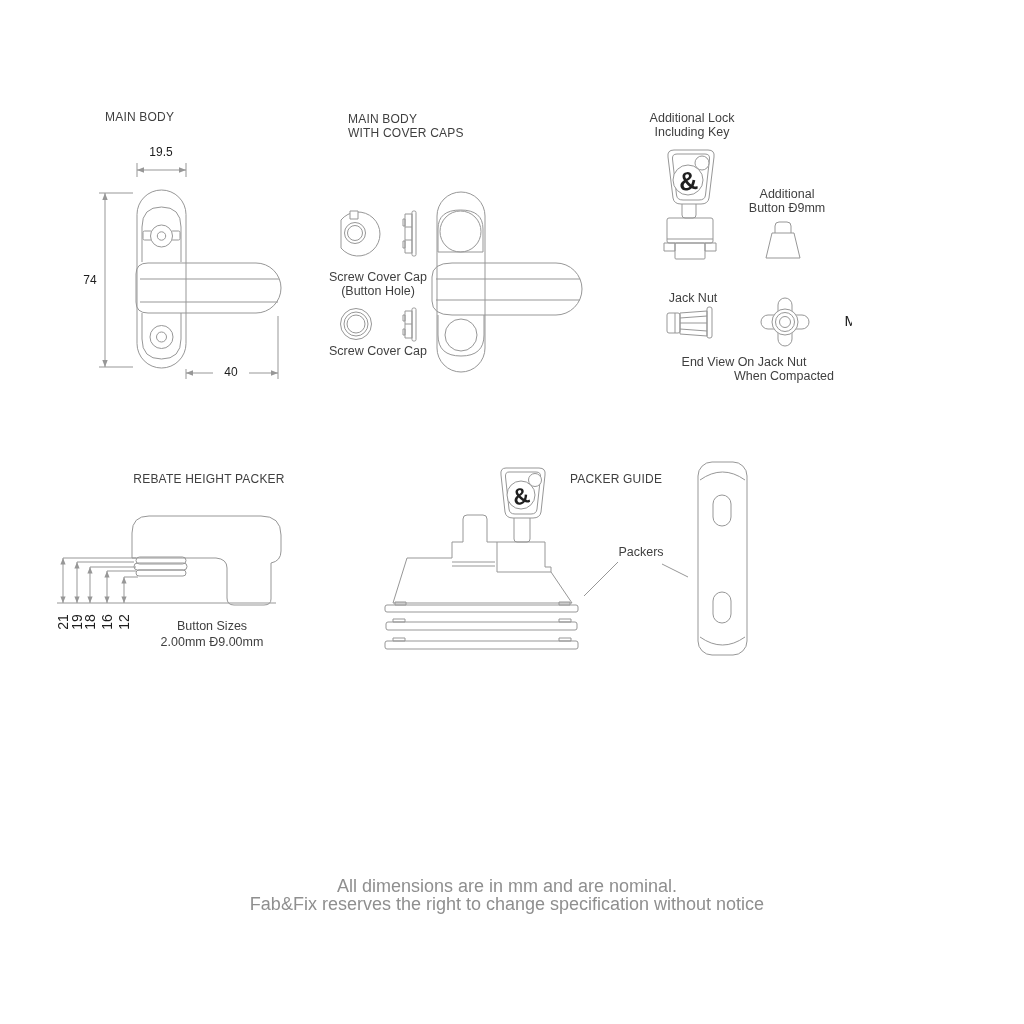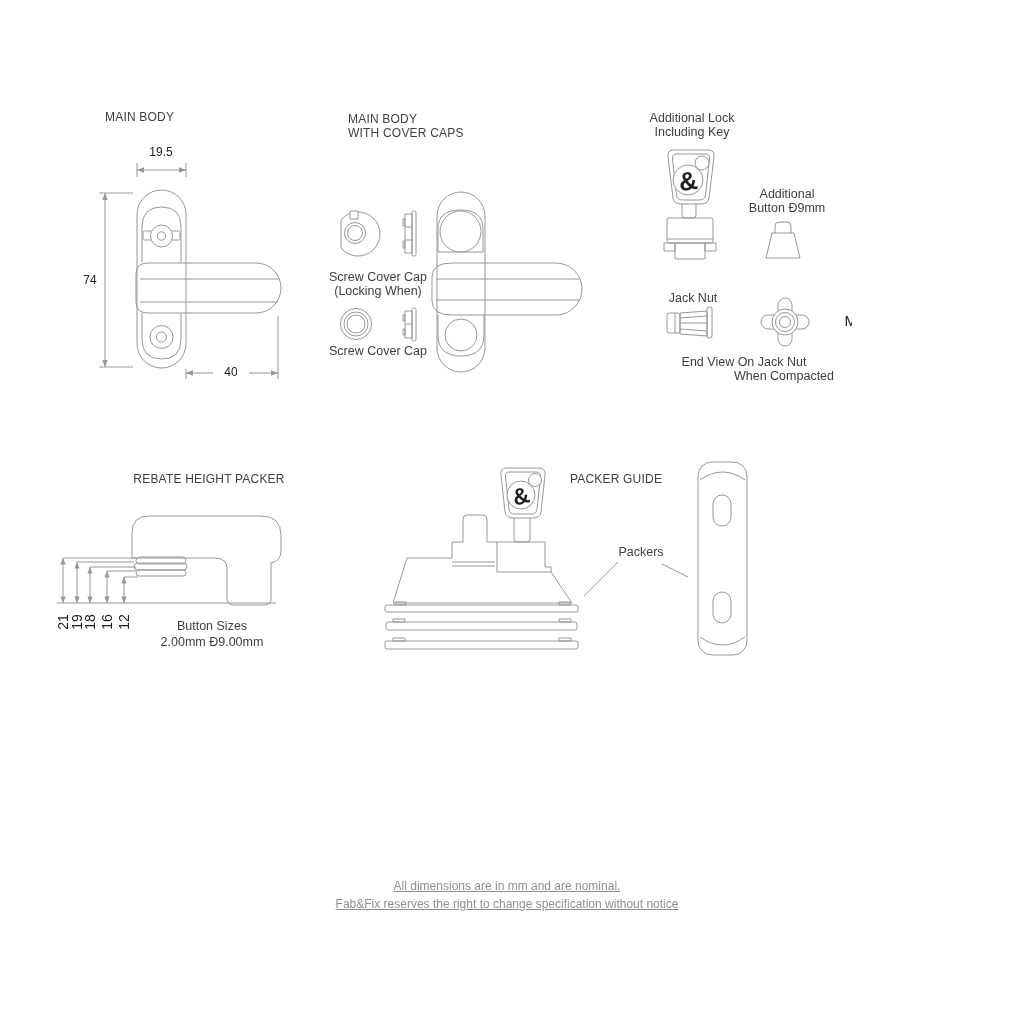--- a/index.html
+++ b/index.html
@@ -15,21 +15,21 @@
   .t,.tl{position:absolute;white-space:nowrap;color:var(--label);font-size:12.5px;line-height:14px;}
   .t{transform:translate(-50%,-50%);}
   .ttl{font-size:12px;letter-spacing:.2px;}
   .dim{color:var(--dimn);font-size:12px;font-weight:400;}
   .dim-s{color:var(--dimn);font-size:15px;}
   .rot{transform:translate(-50%,-50%) rotate(-90deg);color:var(--dimn);font-size:14px;}
   .amp{color:#1f1f1f;font-weight:600;font-size:26px;}
   .amp2{font-size:23px;}
   .r8{transform:translate(-50%,-50%) rotate(-8deg);}
   .r14{transform:translate(-50%,-50%) rotate(-14deg);}
-  .foot{color:var(--footer);font-size:12px;text-decoration:underline;}
+  .foot{color:var(--footer);font-size:18px;}
 </style>
 </head>
 <body>
 
 <div class="canvas">
 
 <svg width="1024" height="1024" viewBox="0 0 1024 1024">
 
   <g class="ln">
     <rect x="137" y="190" width="49" height="178" rx="24.5"></rect>
@@ -206,21 +206,21 @@
 </svg>
 
   <div class="tl ttl" style="left:105px;top:110px">MAIN BODY</div>
   <div class="t dim" style="left:161px;top:152px">19.5</div>
   <div class="t dim" style="left:90px;top:280px">74</div>
   <div class="t dim" style="left:231px;top:372px">40</div>
 
   <div class="tl ttl" style="left:348px;top:112px">MAIN BODY</div>
   <div class="tl ttl" style="left:348px;top:126px">WITH COVER CAPS</div>
   <div class="t" style="left:378px;top:277px">Screw Cover Cap</div>
-  <div class="t" style="left:378px;top:291px">(Locking When)</div>
+  <div class="t" style="left:378px;top:291px">(Button Hole)</div>
   <div class="t" style="left:378px;top:351px">Screw Cover Cap</div>
 
   <div class="t" style="left:692px;top:118px">Additional Lock</div>
   <div class="t" style="left:692px;top:132px">Including Key</div>
   <div class="t amp r8" style="left:688px;top:181px">&amp;</div>
   <div class="t" style="left:787px;top:194px">Additional</div>
   <div class="t" style="left:787px;top:208px">Button Ð9mm</div>
 
   <div class="t" style="left:693px;top:298px">Jack Nut</div>
   <div class="t" style="left:744px;top:362px">End View On Jack Nut</div>

